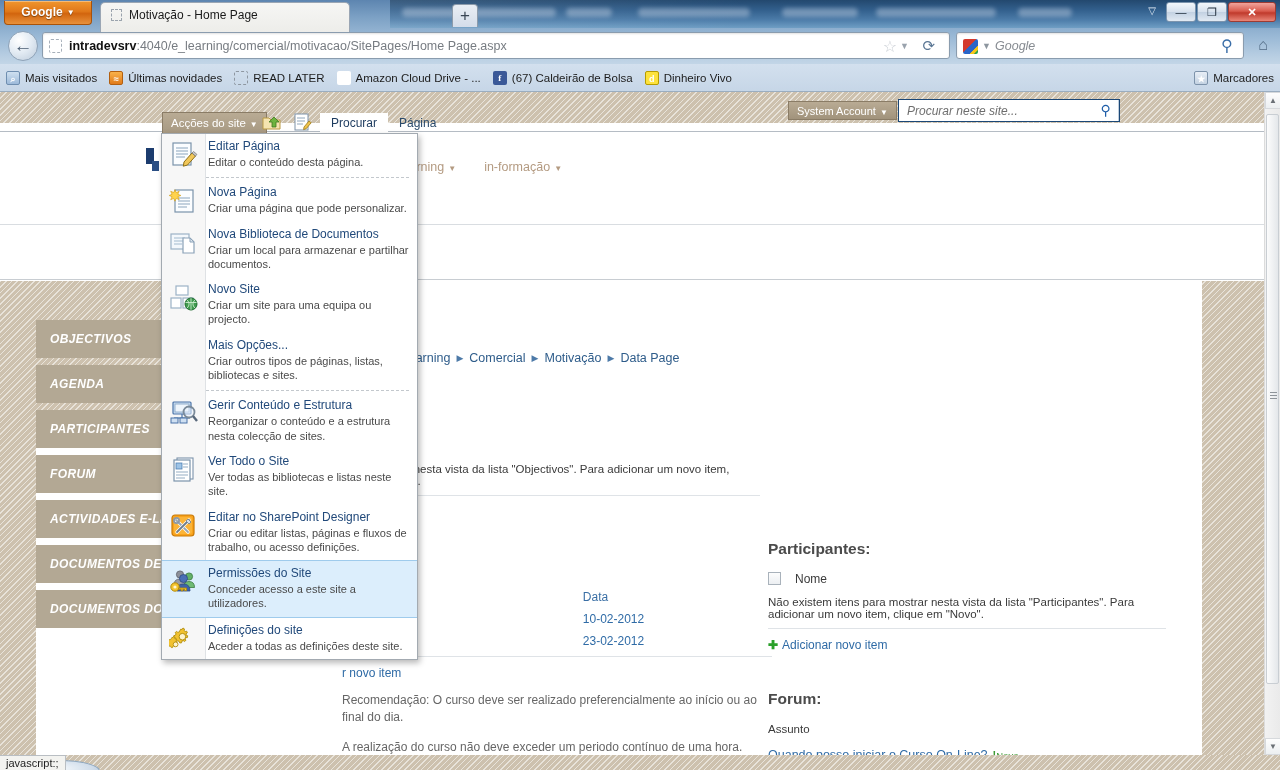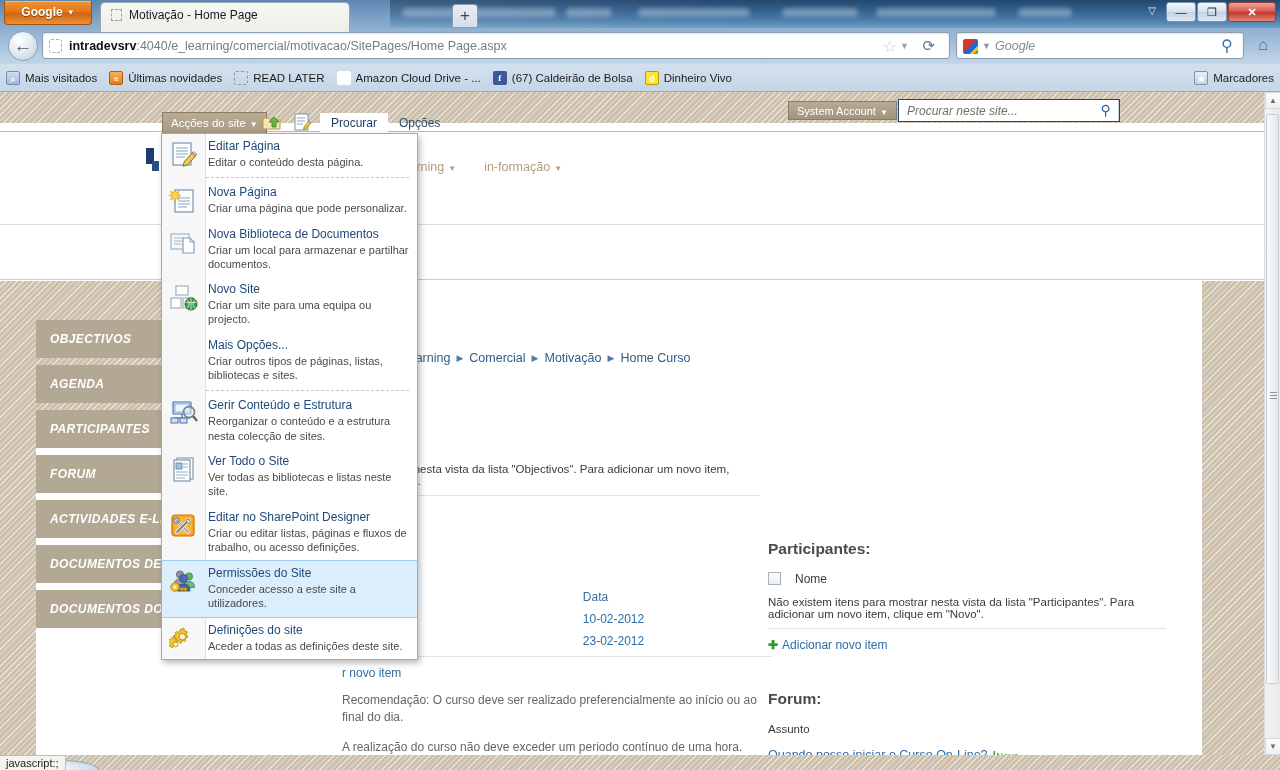--- a/index.html
+++ b/index.html
@@ -484,21 +484,21 @@
 
   <div class="side-item" style="top:228px;"><span>OBJECTIVOS</span></div>
   <div class="side-item" style="top:273px;"><span>AGENDA</span></div>
   <div class="side-item" style="top:318px;"><span>PARTICIPANTES</span></div>
   <div class="side-item" style="top:363px;"><span>FORUM</span></div>
   <div class="side-item" style="top:408px;"><span>ACTIVIDADES E-LEA</span></div>
   <div class="side-item" style="top:453px;"><span>DOCUMENTOS DE A</span></div>
   <div class="side-item" style="top:498px;"><span>DOCUMENTOS DO F</span></div>
 
   <div id="breadcrumb" style="top:259px;">
-    <span>actogal</span><span class="sepr">▶</span><span>E-Learning</span><span class="sepr">▶</span><span>Comercial</span><span class="sepr">▶</span><span>Motivação</span><span class="sepr">▶</span><span>Home Curso</span>
+    <span>actogal</span><span class="sepr">▶</span><span>E-Learning</span><span class="sepr">▶</span><span>Comercial</span><span class="sepr">▶</span><span>Motivação</span><span class="sepr">▶</span><span>Data Page</span>
   </div>
 
   <div class="wp" id="wp-objectivos" style="left:330px; top:316px; width:430px;">
     <div class="wp-title">s:</div>
     <div style="margin-top:13px;" class="wp-col-head">Objectivo</div>
     <div class="wp-empty" style="margin-top:10px;">ns para mostrar nesta vista da lista "Objectivos". Para adicionar um novo item, clique em "Novo".</div>
     <div class="wp-rule" style="margin-top:8px;"></div>
     <div class="wp-add" style="margin-top:8px;">
       <span>r novo item</span>
     </div>
@@ -571,21 +571,21 @@
           <line x1="4" y1="11" x2="10" y2="11"></line>
       </g>
       <path d="M11 14 l5-6 2.2 1.7 -5 6 -2.6 0.9 Z" fill="#f0c44e" stroke="#9c7a16" stroke-width="0.8"></path>
     </svg>
   </div>
 
   <div class="ribbon-tab" id="tab-procurar" style="top:21px;">
     <span>Procurar</span>
   </div>
   <div class="ribbon-tab" id="tab-pagina" style="top:21px;">
-    <span>Opções</span>
+    <span>Página</span>
   </div>
 
   <div id="sp-account" style="top:9px;">
     <span>System Account</span><span class="caret">▼</span>
   </div>
 
   <div id="sp-search" style="top:7px;">
     <span id="sp-search-text">Procurar neste site...</span>
     <span id="sp-search-btn">⚲</span>
   </div>

